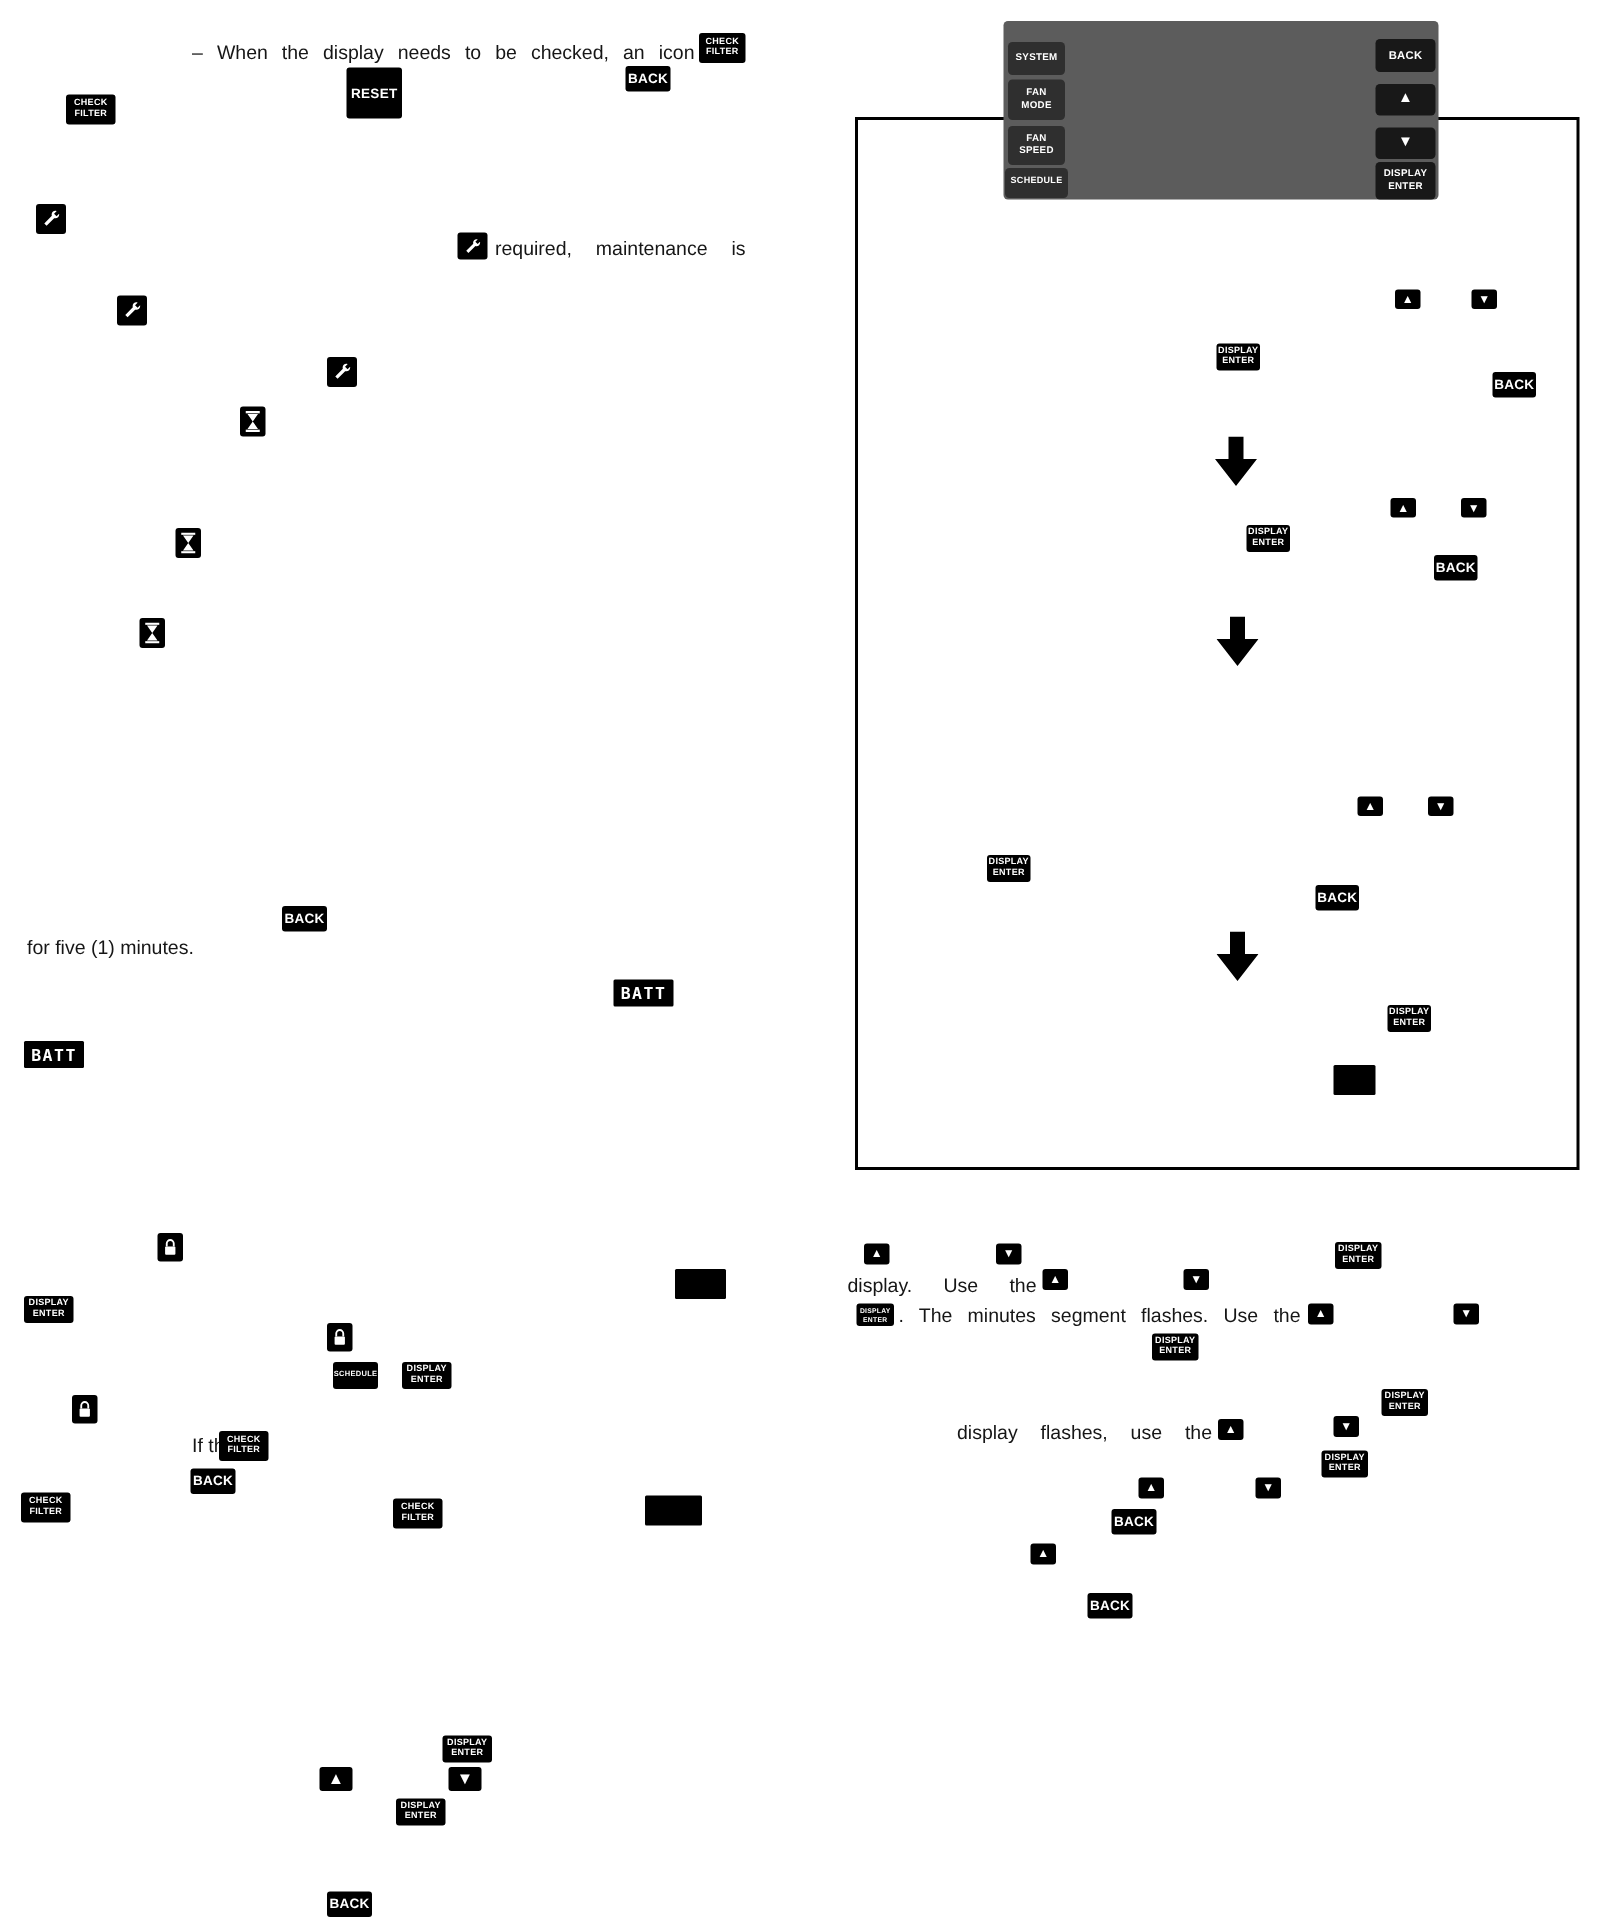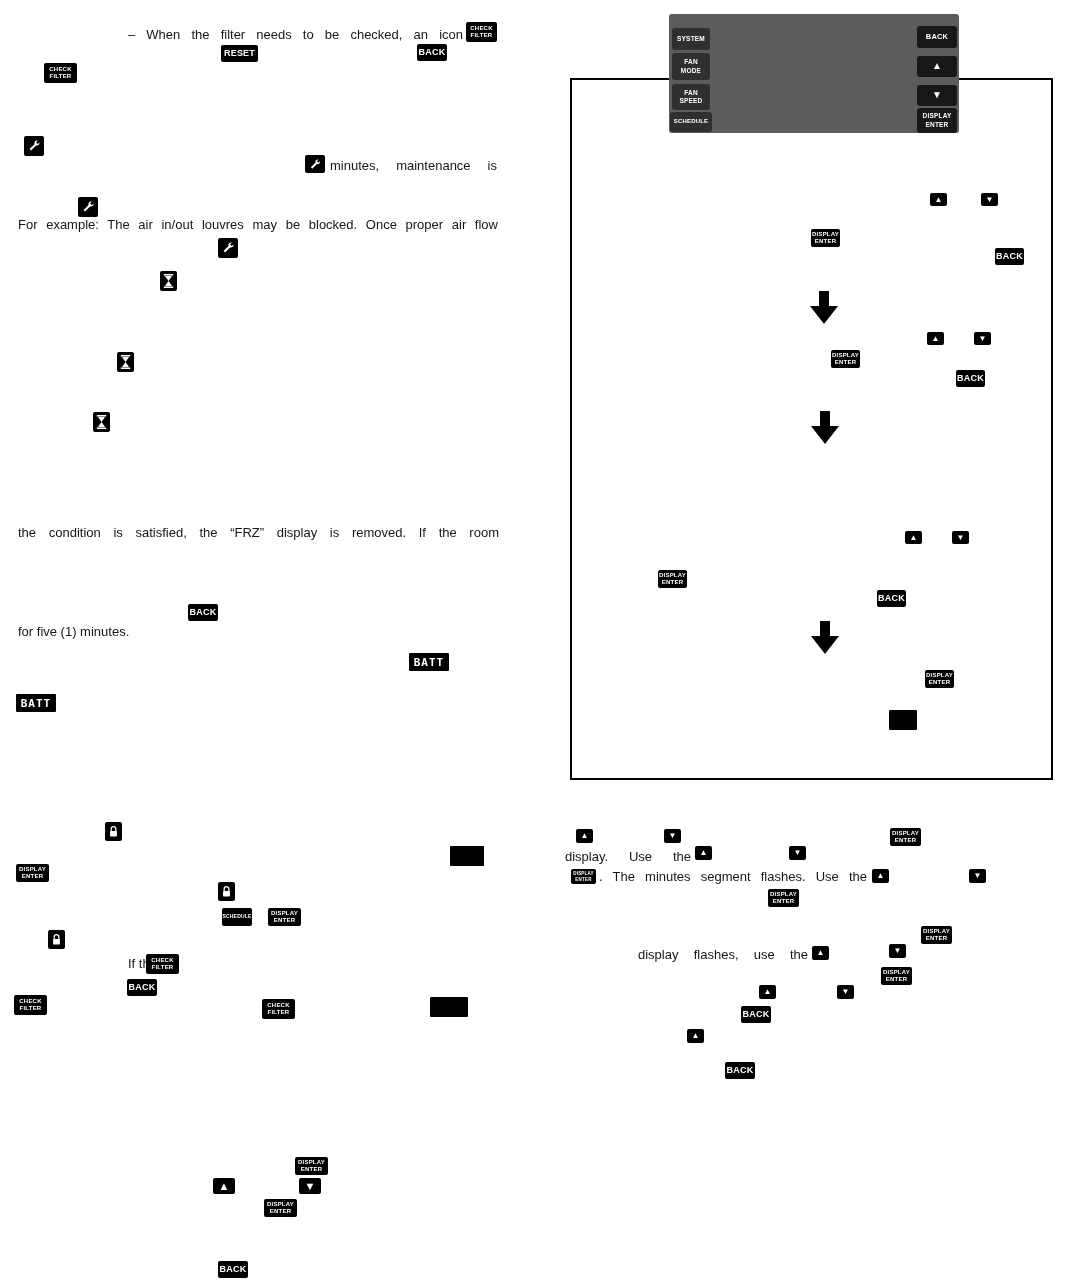--- a/index.html
+++ b/index.html
@@ -151,27 +151,27 @@
     </div>
     <div class="pbtn" style="left:248px;top:71px;width:40px;height:21px;font-size:10px;background:#181818">
       <span class="l">▼</span>
     </div>
     <div class="pbtn" style="left:248px;top:94px;width:40px;height:25px;font-size:6.5px;background:#181818">
       <span class="l">DISPLAY</span>
       <span class="l">ENTER</span>
     </div>
   </div>
 
-  <div class="frag just" style="left:128px;top:27px;width:335px">– When the filter needs to be checked, an icon</div>
+  <div class="frag just" style="left:128px;top:27px;width:335px">– When the display needs to be checked, an icon</div>
   <div class="badge fs6" style="left:466px;top:22px;width:31px;height:20px">
     <span class="l">CHECK</span>
     <span class="l">FILTER</span>
   </div>
 
-  <div class="badge fs9" style="left:221px;top:45px;width:37px;height:17px">
+  <div class="badge fs9" style="left:231px;top:45px;width:37px;height:34px">
     <span class="l">RESET</span>
   </div>
   <div class="badge fs9" style="left:417px;top:44px;width:30px;height:17px">
     <span class="l">BACK</span>
   </div>
 
   <div class="badge fs6" style="left:44px;top:63px;width:33px;height:20px">
     <span class="l">CHECK</span>
     <span class="l">FILTER</span>
   </div>
@@ -180,30 +180,29 @@
     <svg width="14" height="14" viewBox="0 0 20 20">
         <path fill="#fff" d="M14.2 2.2c-2 0-3.6 1.6-3.6 3.6 0 .4.1.8.2 1.2L3.6 14.2l2.2 2.2 7.2-7.2c.4.1.8.2 1.2.2 2 0 3.6-1.6 3.6-3.6 0-.3 0-.6-.1-.9l-2.4 2.4-2.4-2.4 2.4-2.4c-.3-.2-.7-.3-1.1-.3z"></path>
       </svg>
   </div>
 
   <div class="icon" style="left:305px;top:155px;width:20px;height:18px">
     <svg width="14" height="13" viewBox="0 0 20 20">
         <path fill="#fff" d="M14.2 2.2c-2 0-3.6 1.6-3.6 3.6 0 .4.1.8.2 1.2L3.6 14.2l2.2 2.2 7.2-7.2c.4.1.8.2 1.2.2 2 0 3.6-1.6 3.6-3.6 0-.3 0-.6-.1-.9l-2.4 2.4-2.4-2.4 2.4-2.4c-.3-.2-.7-.3-1.1-.3z"></path>
       </svg>
   </div>
-  <div class="frag just" style="left:330px;top:158px;width:167px">minutes,  maintenance  is</div>
+  <div class="frag just" style="left:330px;top:158px;width:167px">required,  maintenance  is</div>
 
 
   <div class="icon" style="left:78px;top:197px;width:20px;height:20px">
     <svg width="14" height="14" viewBox="0 0 20 20">
         <path fill="#fff" d="M14.2 2.2c-2 0-3.6 1.6-3.6 3.6 0 .4.1.8.2 1.2L3.6 14.2l2.2 2.2 7.2-7.2c.4.1.8.2 1.2.2 2 0 3.6-1.6 3.6-3.6 0-.3 0-.6-.1-.9l-2.4 2.4-2.4-2.4 2.4-2.4c-.3-.2-.7-.3-1.1-.3z"></path>
       </svg>
   </div>
 
-  <div class="frag just" style="left:18px;top:217px;width:480px">For example: The air in/out louvres may be blocked.  Once proper air flow</div>
 
   <div class="icon" style="left:218px;top:238px;width:20px;height:20px">
     <svg width="14" height="14" viewBox="0 0 20 20">
         <path fill="#fff" d="M14.2 2.2c-2 0-3.6 1.6-3.6 3.6 0 .4.1.8.2 1.2L3.6 14.2l2.2 2.2 7.2-7.2c.4.1.8.2 1.2.2 2 0 3.6-1.6 3.6-3.6 0-.3 0-.6-.1-.9l-2.4 2.4-2.4-2.4 2.4-2.4c-.3-.2-.7-.3-1.1-.3z"></path>
       </svg>
   </div>
 
   <div class="icon" style="left:160px;top:271px;width:17px;height:20px">
     <svg width="11" height="14" viewBox="0 0 14 18">
         <g fill="#fff">
@@ -225,21 +224,20 @@
   <div class="icon" style="left:93px;top:412px;width:17px;height:20px">
     <svg width="11" height="14" viewBox="0 0 14 18">
         <g fill="#fff">
           <rect x="1" y="0" width="12" height="2"></rect>
           <rect x="1" y="16" width="12" height="2"></rect>
           <path d="M2.5 2.6h9L7 9 2.5 2.6zM2.5 15.4h9L7 9z"></path>
         </g>
       </svg>
   </div>
 
-  <div class="frag just" style="left:18px;top:525px;width:481px">the condition is satisfied, the “FRZ” display is removed.  If the room</div>
 
   <div class="badge fs9" style="left:188px;top:604px;width:30px;height:17px">
     <span class="l">BACK</span>
   </div>
   <div class="frag" style="left:18px;top:624px">for five (1) minutes.</div>
 
   <div class="batt" style="left:409px;top:653px;width:40px;height:18px">
       <span>BATT</span>
     </div>
   <div class="batt" style="left:16px;top:694px;width:40px;height:18px">

